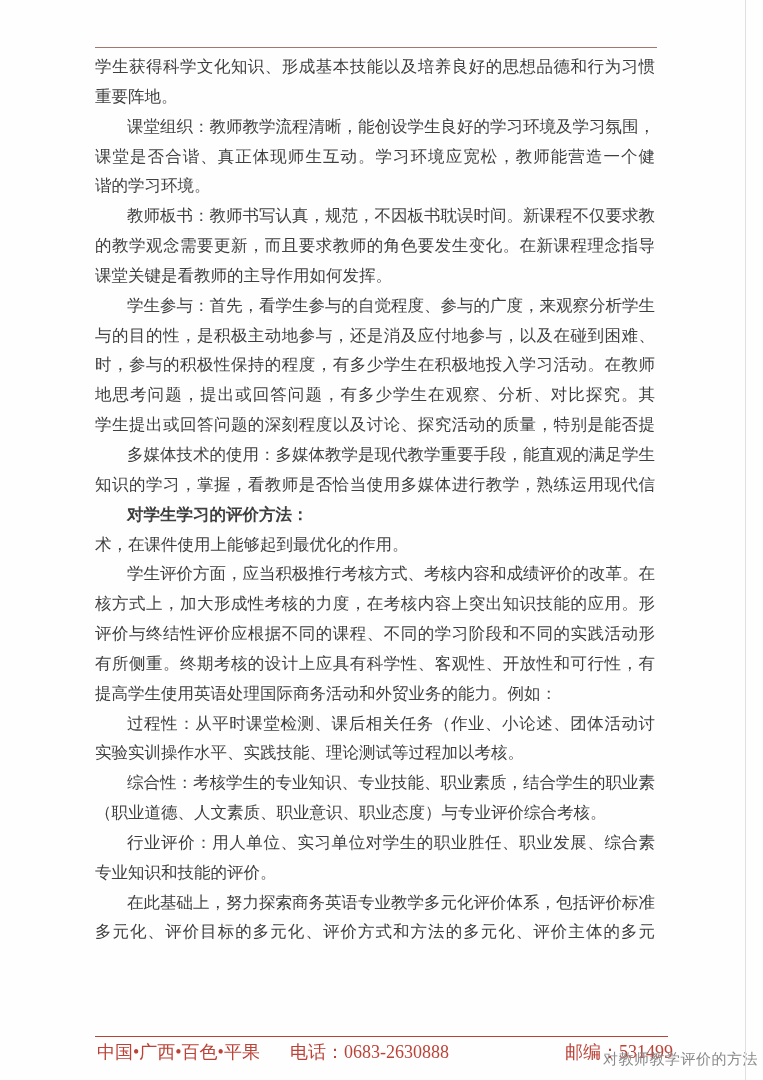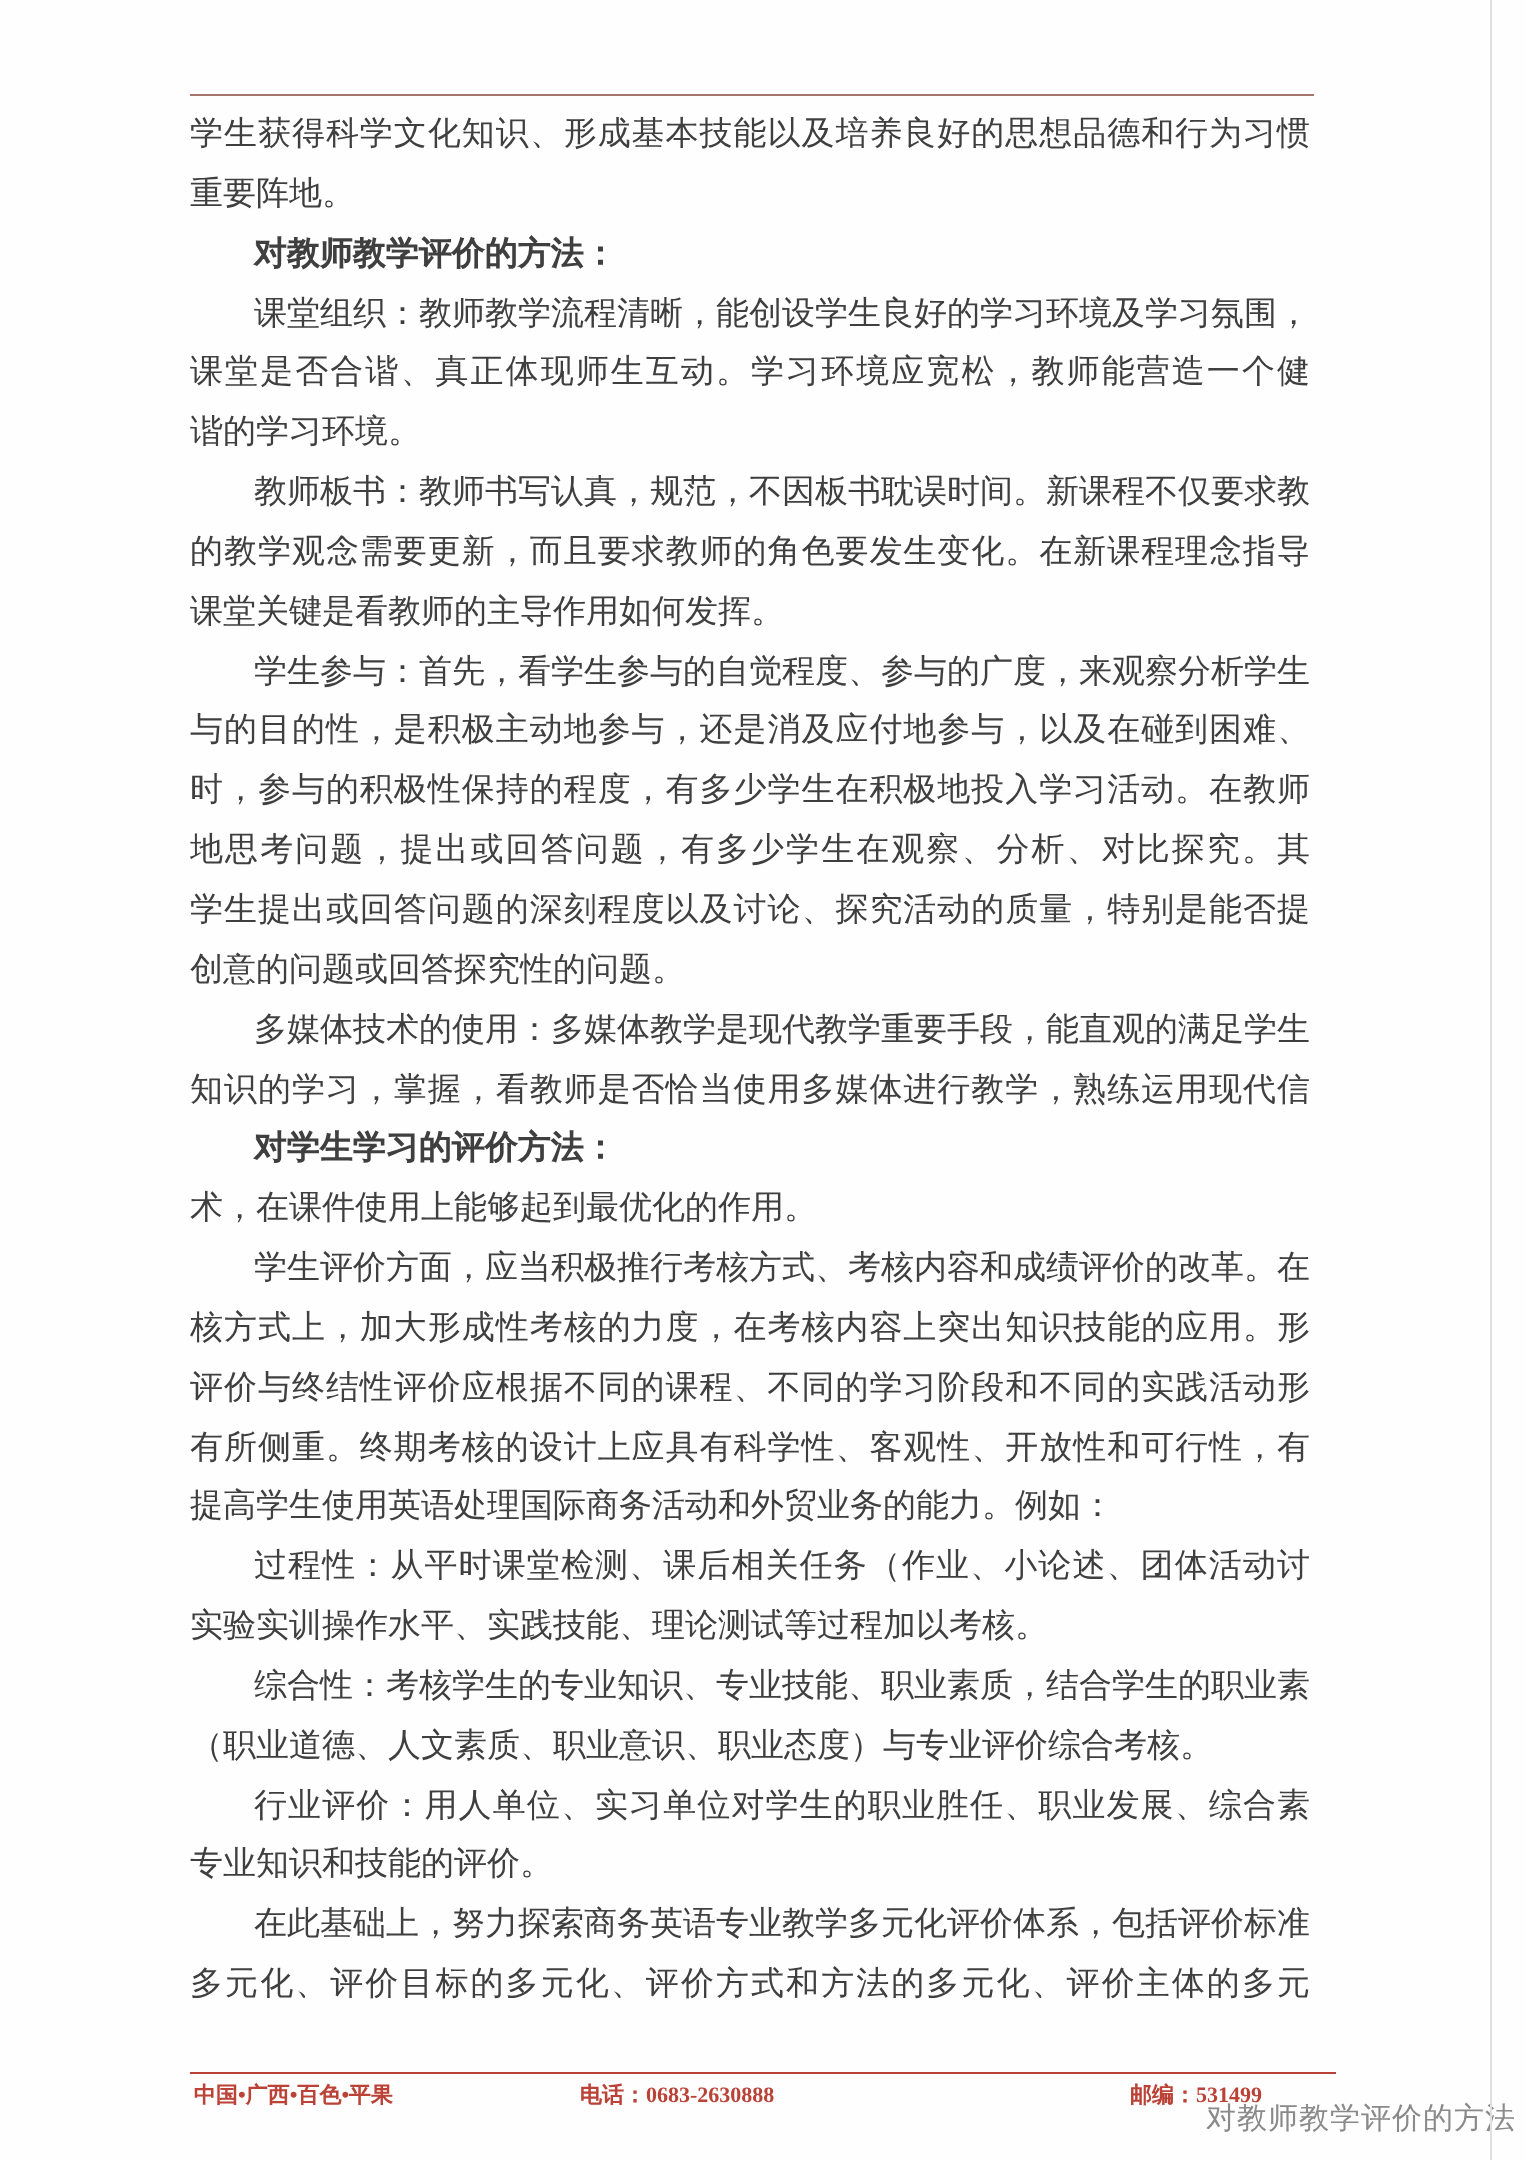--- a/index.html
+++ b/index.html
@@ -36,21 +36,21 @@
   .line.indent { text-indent: 32px; }
   .line.bold { font-weight: bold; }
   .footer-rule {
     position: absolute; left: 95px; top: 1036px;
     width: 573px; height: 1px;
     background: var(--accent, #bb4237);
   }
   .footer {
     position: absolute; left: 0; top: 1040px;
     width: 763px; height: 18px;
-    font-size: 11px; font-weight: bold;
+    font-size: 18px; font-weight: normal;
     color: var(--accent, #bb4237);
     font-family: "Liberation Serif", "DejaVu Serif", serif;
   }
   .footer .f-loc   { position: absolute; left: 97px;  }
   .footer .f-phone { position: absolute; left: 290px; }
   .footer .f-post  { position: absolute; left: 549px; padding-left: 16px; }
   .watermark {
     position: absolute; right: 5px; bottom: 11px;
     font-size: 15px;
     color: var(--muted, #8a8a8a);
@@ -65,33 +65,31 @@
 </style>
 </head>
 <body>
 
 <div class="page">
   <div class="header-rule"></div>
 
   <div class="doc-body">
       <div class="line just">学生获得科学文化知识、形成基本技能以及培养良好的思想品德和行为习惯的</div>
       <div class="line">重要阵地。</div>
-      <div class="line bold indent">对教师教学评价的方法：</div>
       <div class="line indent just">课堂组织：教师教学流程清晰，能创设学生良好的学习环境及学习氛围，看</div>
       <div class="line just">课堂是否合谐、真正体现师生互动。学习环境应宽松，教师能营造一个健康、和</div>
       <div class="line">谐的学习环境。</div>
       <div class="line indent just">教师板书：教师书写认真，规范，不因板书耽误时间。新课程不仅要求教师</div>
       <div class="line just">的教学观念需要更新，而且要求教师的角色要发生变化。在新课程理念指导下的</div>
       <div class="line">课堂关键是看教师的主导作用如何发挥。</div>
       <div class="line indent just">学生参与：首先，看学生参与的自觉程度、参与的广度，来观察分析学生参</div>
       <div class="line just">与的目的性，是积极主动地参与，还是消及应付地参与，以及在碰到困难、障碍</div>
       <div class="line just">时，参与的积极性保持的程度，有多少学生在积极地投入学习活动。在教师主动</div>
       <div class="line just">地思考问题，提出或回答问题，有多少学生在观察、分析、对比探究。其次，看</div>
       <div class="line just">学生提出或回答问题的深刻程度以及讨论、探究活动的质量，特别是能否提出有</div>
-      <div class="line">创意的问题或回答探究性的问题。</div>
       <div class="line indent just">多媒体技术的使用：多媒体教学是现代教学重要手段，能直观的满足学生对</div>
       <div class="line just">知识的学习，掌握，看教师是否恰当使用多媒体进行教学，熟练运用现代信息技</div>
       <div class="line bold indent">对学生学习的评价方法：</div>
       <div class="line">术，在课件使用上能够起到最优化的作用。</div>
       <div class="line indent just">学生评价方面，应当积极推行考核方式、考核内容和成绩评价的改革。在考</div>
       <div class="line just">核方式上，加大形成性考核的力度，在考核内容上突出知识技能的应用。形成性</div>
       <div class="line just">评价与终结性评价应根据不同的课程、不同的学习阶段和不同的实践活动形式而</div>
       <div class="line just">有所侧重。终期考核的设计上应具有科学性、客观性、开放性和可行性，有助于</div>
       <div class="line">提高学生使用英语处理国际商务活动和外贸业务的能力。例如：</div>
       <div class="line indent just">过程性：从平时课堂检测、课后相关任务（作业、小论述、团体活动讨论）、</div>

